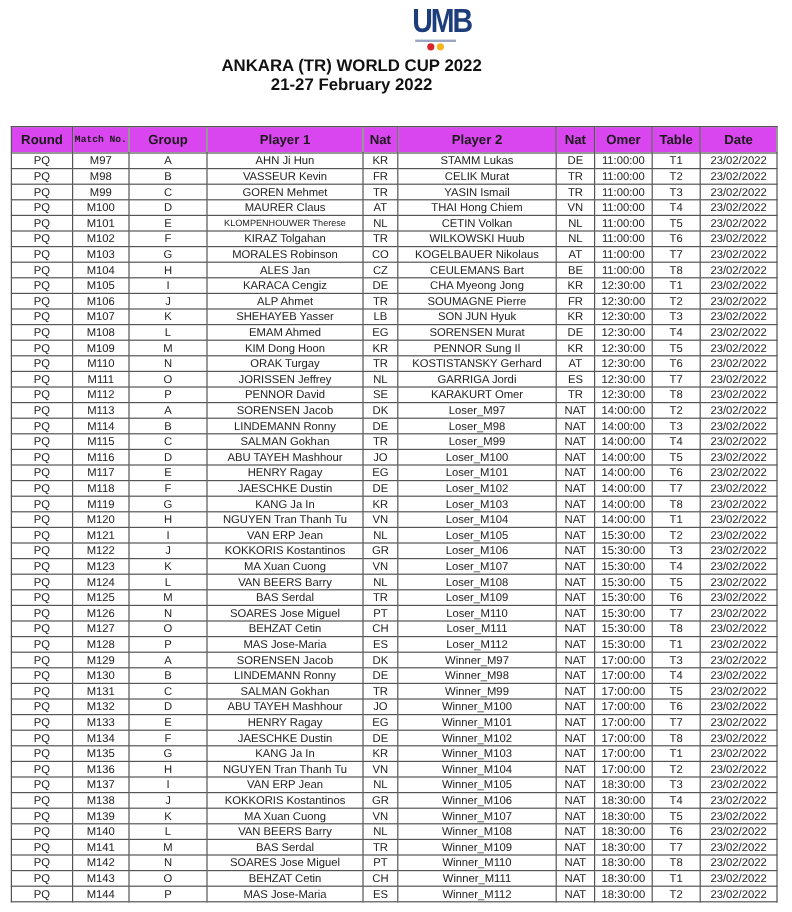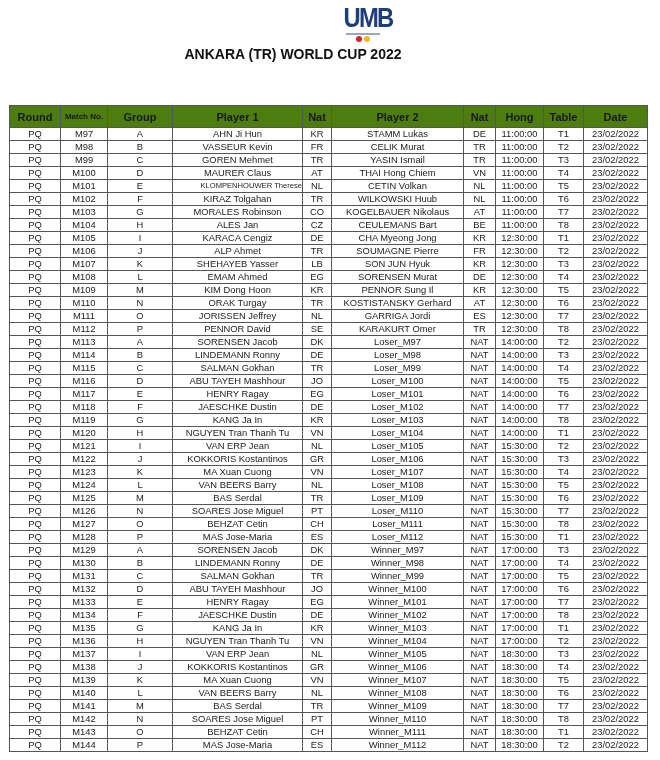--- a/index.html
+++ b/index.html
@@ -5,39 +5,40 @@
   html, body { margin:0; padding:0; background:#ffffff; }
   body { width:660px; height:760px; overflow:hidden; font-family:"Liberation Sans", sans-serif; color:#1a1a1a; position:relative; }
   .logo { position:absolute; left:308px; top:4px; width:46px; height:40px;margin-left:32px; }
   .logo-text { font-family:"Liberation Sans", sans-serif; font-weight:bold; font-size:28px; color:#1d3e7a; letter-spacing:-2px; line-height:28px; text-align:center; transform:scaleX(0.85); }
   .logo-sub { height:2px; margin:1px 6px; background:#9aa7c2; }
   .logo-dots { display:flex; justify-content:center; gap:2px; margin-top:1px; }
   .dot { width:6px; height:6px; border-radius:50%; }
   .titles { position:absolute; top:46px; left:0; width:586px; text-align:center; font-weight:bold; font-size:14px; line-height:16px; color:#111; }
   table { position:absolute; left:9px; top:105px; border-collapse:collapse; width:638px; table-layout:fixed; font-size:9.4px; }
   th, td { border:1px solid #555; text-align:center; padding:0; white-space:nowrap; overflow:hidden; }
-  th { height:21px; font-size:11px; font-weight:bold; background:#4d7c0f; }
-  th.small { font-size:8px; }
+  th { height:21px; font-size:11px; font-weight:bold; background:#d946ef; }
+  th.small { font-size:8px;font-family:Liberation Mono, monospace; }
   td { height:12px; line-height:12px; color:#222; }
-  td.tiny { font-size:7.6px;text-align:right; }
+  td.tiny { font-size:7.6px; }
 </style>
 </head>
 <body>
 
 <div class="logo">
   <div class="logo-text">UMB</div>
   <div class="logo-sub"></div>
   <div class="logo-dots">
     <span class="dot" style="background:#d7262b"></span>
     <span class="dot" style="background:#f5b61f"></span>
   </div>
 </div>
 
 <div class="titles">
   <div>ANKARA (TR) WORLD CUP 2022</div>
+  <div>21-27 February 2022</div>
 </div>
 
 <table>
   <colgroup>
     <col style="width:51px">
       <col style="width:47px">
       <col style="width:65px">
       <col style="width:130px">
       <col style="width:29px">
     <col style="width:132px">
@@ -48,21 +49,21 @@
   </colgroup>
   <thead>
     <tr>
       <th>Round</th>
       <th class="small">Match No.</th>
       <th>Group</th>
       <th>Player 1</th>
       <th>Nat</th>
       <th>Player 2</th>
       <th>Nat</th>
-      <th>Hong</th>
+      <th>Omer</th>
       <th>Table</th>
       <th>Date</th>
     </tr>
   </thead>
   <tbody id="tbody">
       <tr>
         <td>PQ</td>
         <td>M97</td>
         <td>A</td>
         <td>AHN Ji Hun</td>

